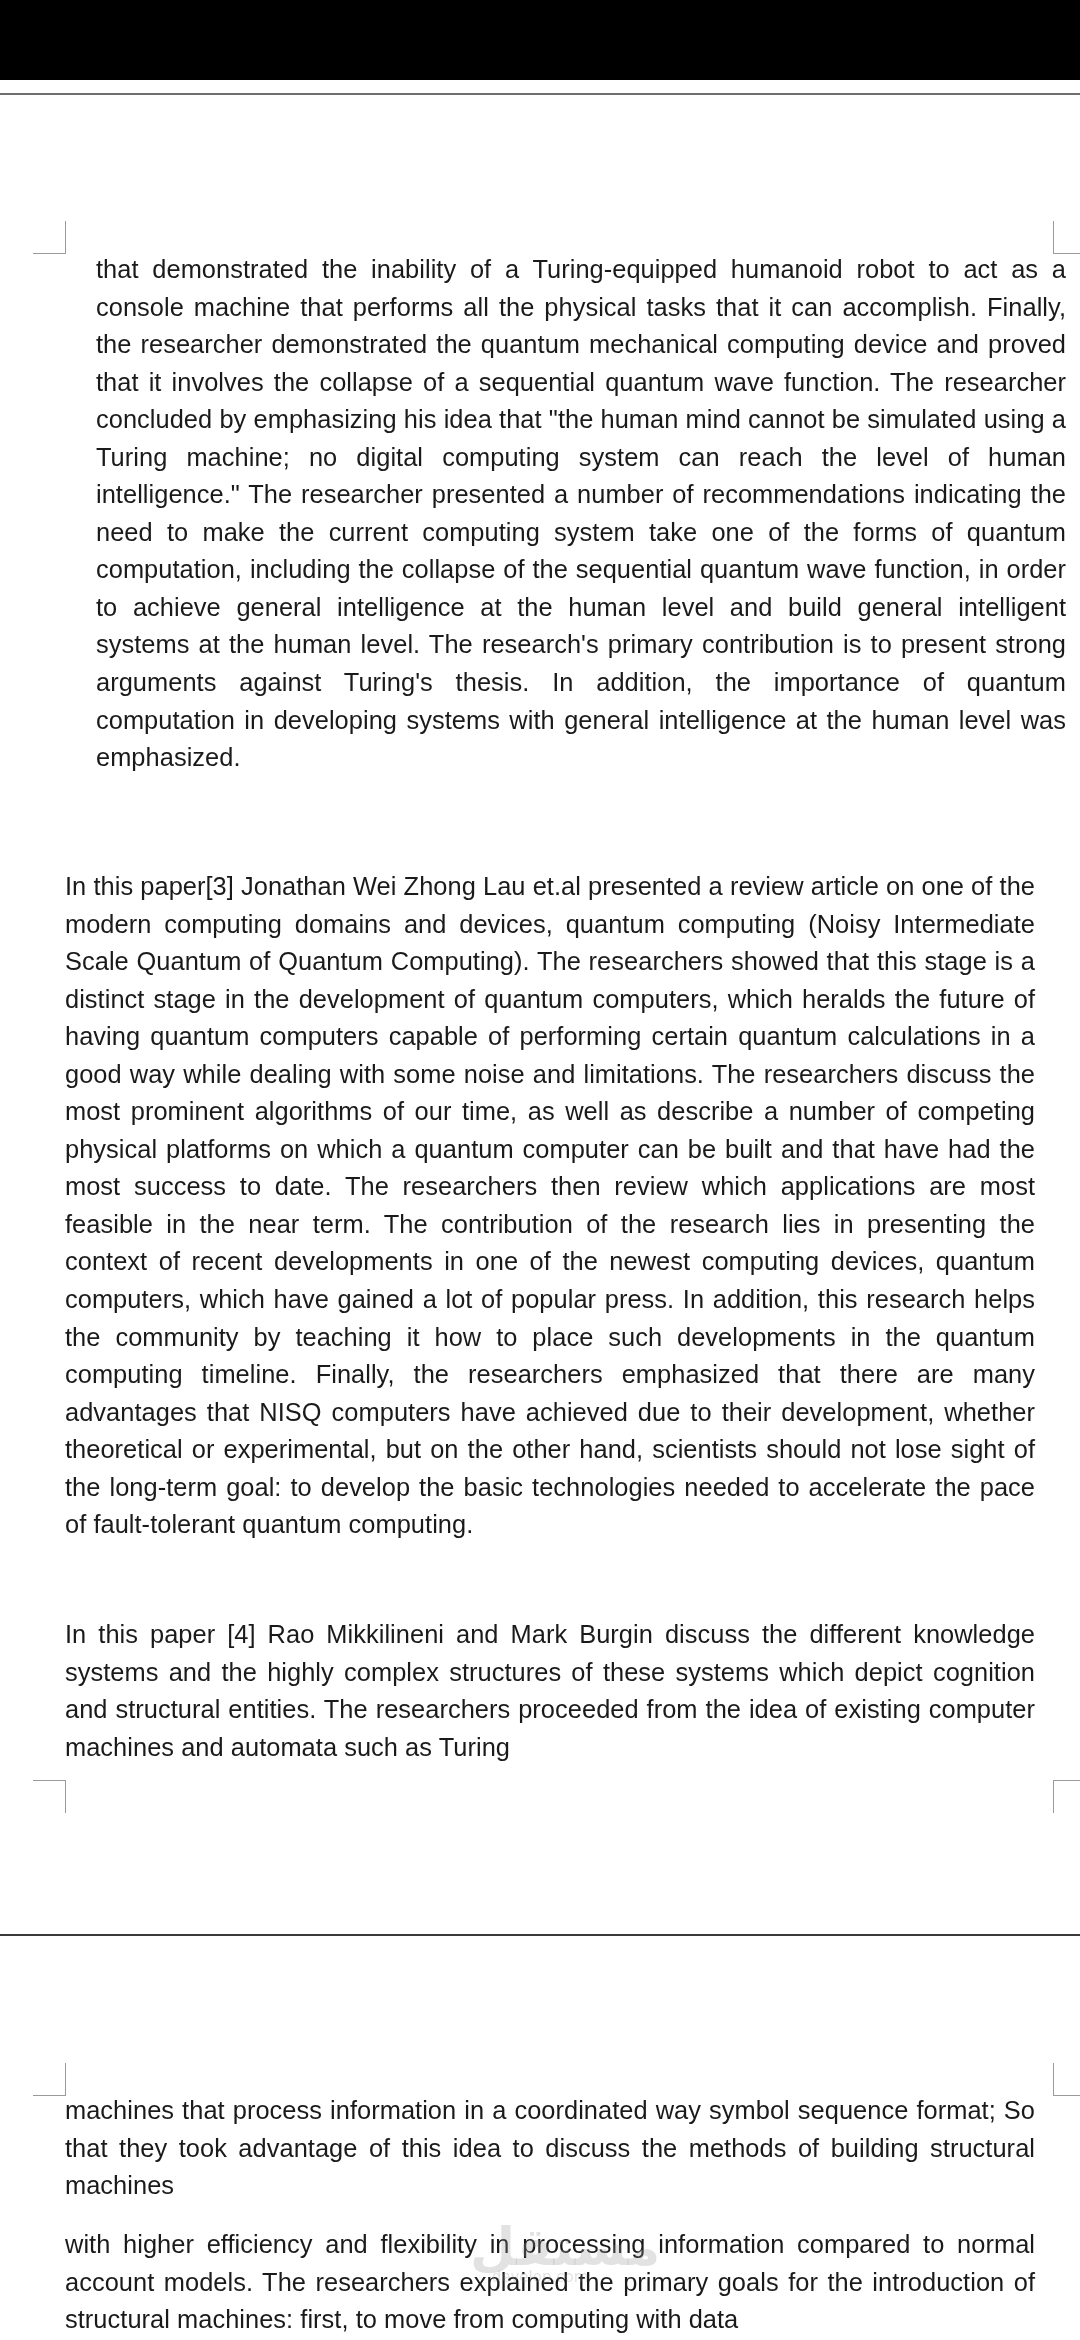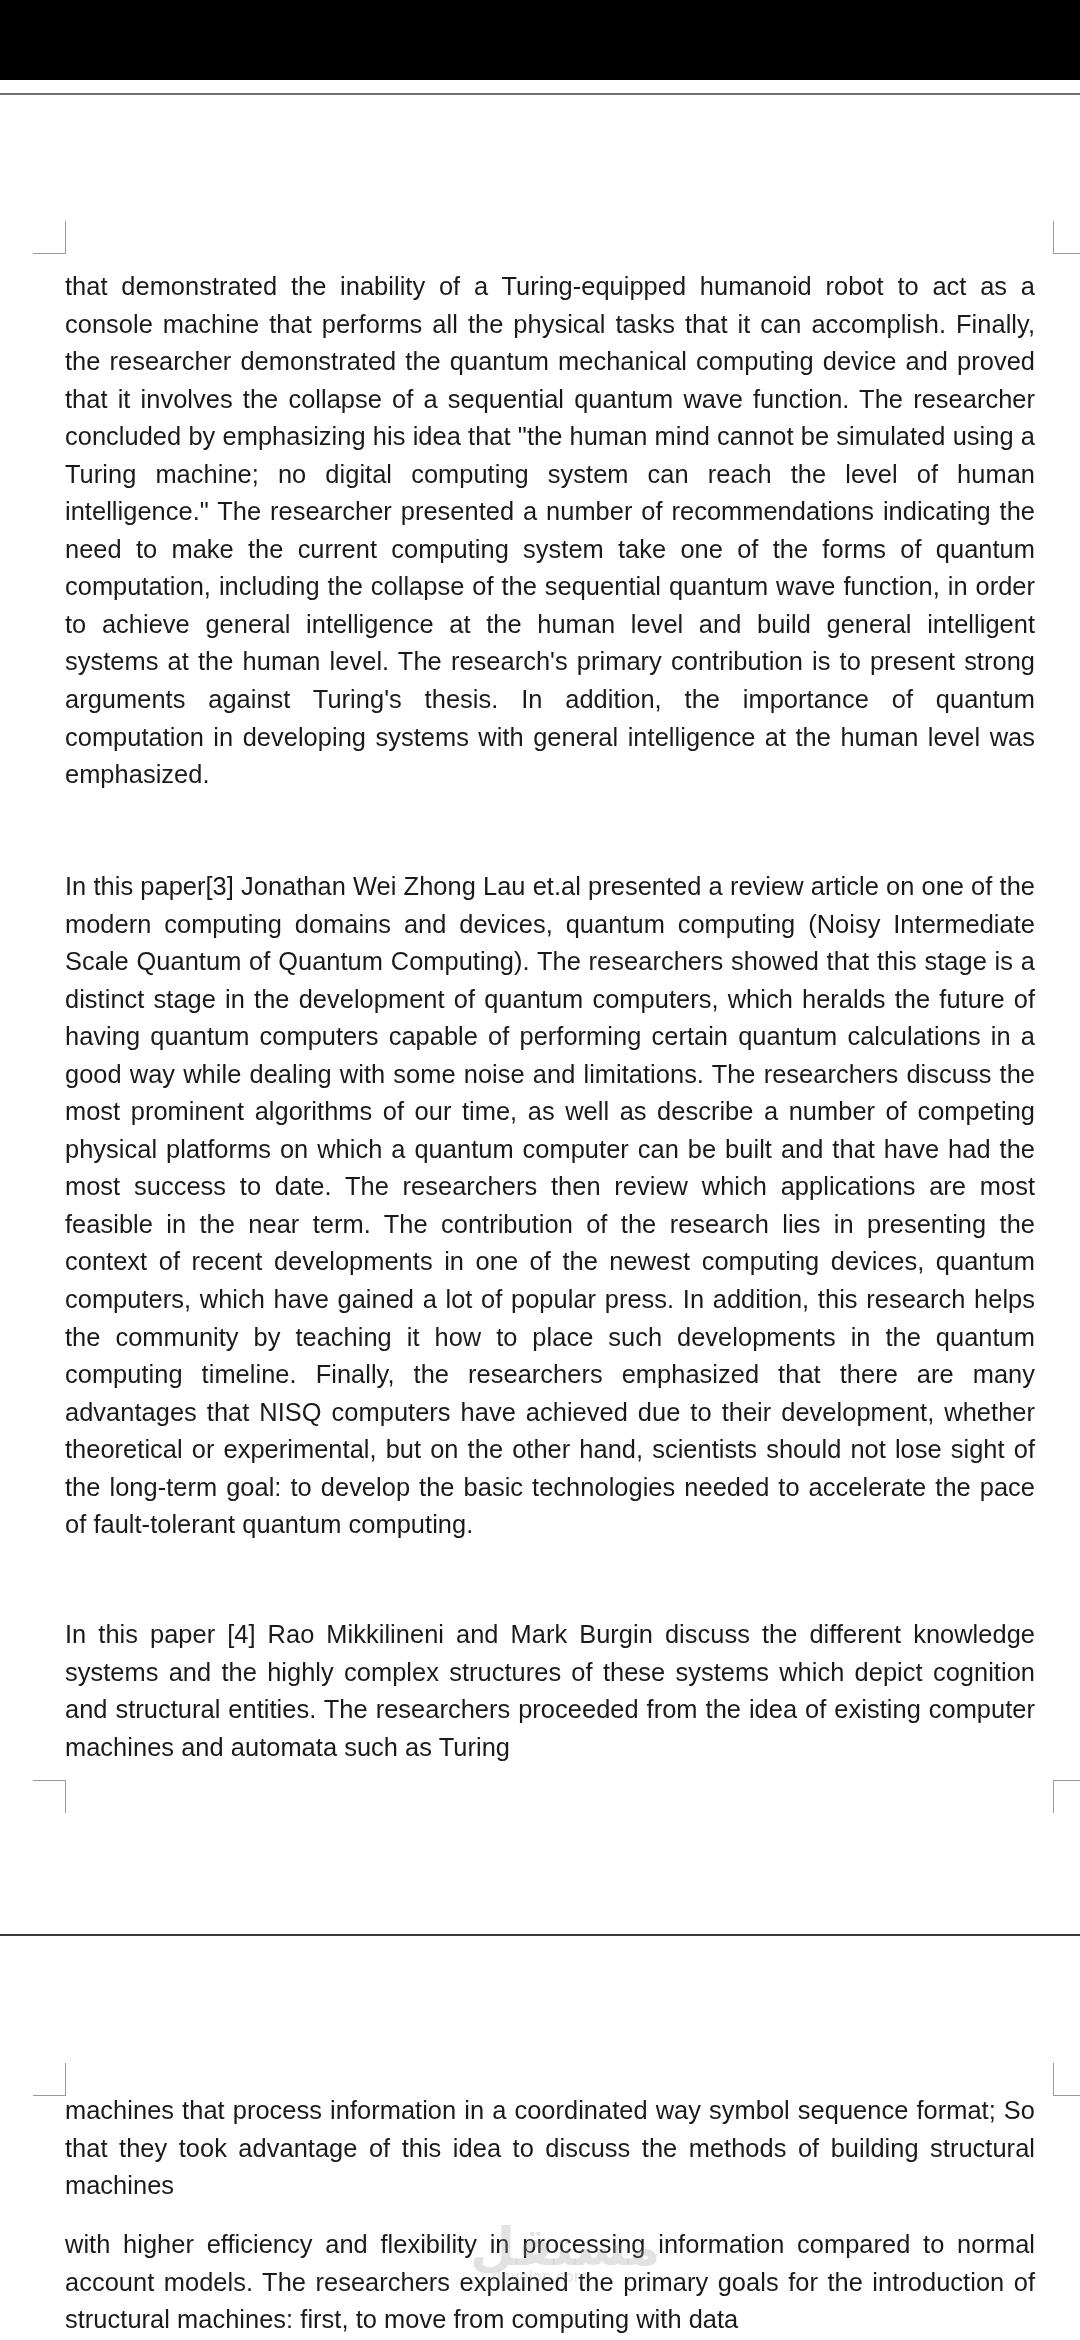--- a/index.html
+++ b/index.html
@@ -34,21 +34,21 @@
 </head>
 <body>
 
 <div class="status-bar"></div>
 <div class="page-edge top"></div>
 
 <div>
   <div class="corner tl" style="left:33px; top:221px;"></div>
   <div class="corner tr" style="left:1053px; top:221px;"></div>
 
-  <div class="text-block" style="top:268px;">
+  <div class="text-block" style="top:251px;margin-left:31px;">
     <p class="para">that demonstrated the inability of a Turing-equipped humanoid robot to act as a console machine that performs all the physical tasks that it can accomplish. Finally, the researcher demonstrated the quantum mechanical computing device and proved that it involves the collapse of a sequential quantum wave function.  The researcher concluded by emphasizing his idea that "the human mind cannot be simulated using a Turing machine; no digital computing system can reach the level of human intelligence." The researcher presented a number of recommendations indicating the need to make the current computing system take one of the forms of quantum computation, including the collapse of the sequential quantum wave function, in order to achieve general intelligence at the human level and build general intelligent systems at the human level. The research's primary contribution is to present strong arguments against Turing's thesis. In addition, the importance of quantum computation in developing systems with general intelligence at the human level was emphasized.</p>
   </div>
   <div class="text-block" style="top:868px;">
     <p class="para">In this paper[3] Jonathan Wei Zhong Lau et.al presented a review article on one of the modern computing domains and devices, quantum computing (Noisy Intermediate Scale Quantum of Quantum Computing). The researchers showed that this stage is a distinct stage in the development of quantum computers, which heralds the future of having quantum computers capable of performing certain quantum calculations in a good way while dealing with some noise and limitations.  The researchers discuss the most prominent algorithms of our time, as well as describe a number of competing physical platforms on which a quantum computer can be built and that have had the most success to date. The researchers then review which applications are most feasible in the near term. The contribution of the research lies in presenting the context of recent developments in one of the newest computing devices, quantum computers, which have gained a lot of popular press. In addition, this research helps the community by teaching it how to place such developments in the quantum computing timeline. Finally, the researchers emphasized that there are many advantages that NISQ computers have achieved due to their development, whether theoretical or experimental, but on the other hand, scientists should not lose sight of the long-term goal: to develop the basic technologies needed to accelerate the pace of fault-tolerant quantum computing.</p>
   </div>
   <div class="text-block" style="top:1610px;margin-top:6px;">
     <p class="para">In this paper [4] Rao Mikkilineni and Mark Burgin discuss the different knowledge systems and the highly complex structures of these systems which depict cognition and structural entities.  The researchers proceeded from the idea of existing computer machines and automata such as Turing</p>
   </div>
 
   <div class="corner bl" style="left:33px; top:1780px;"></div>

